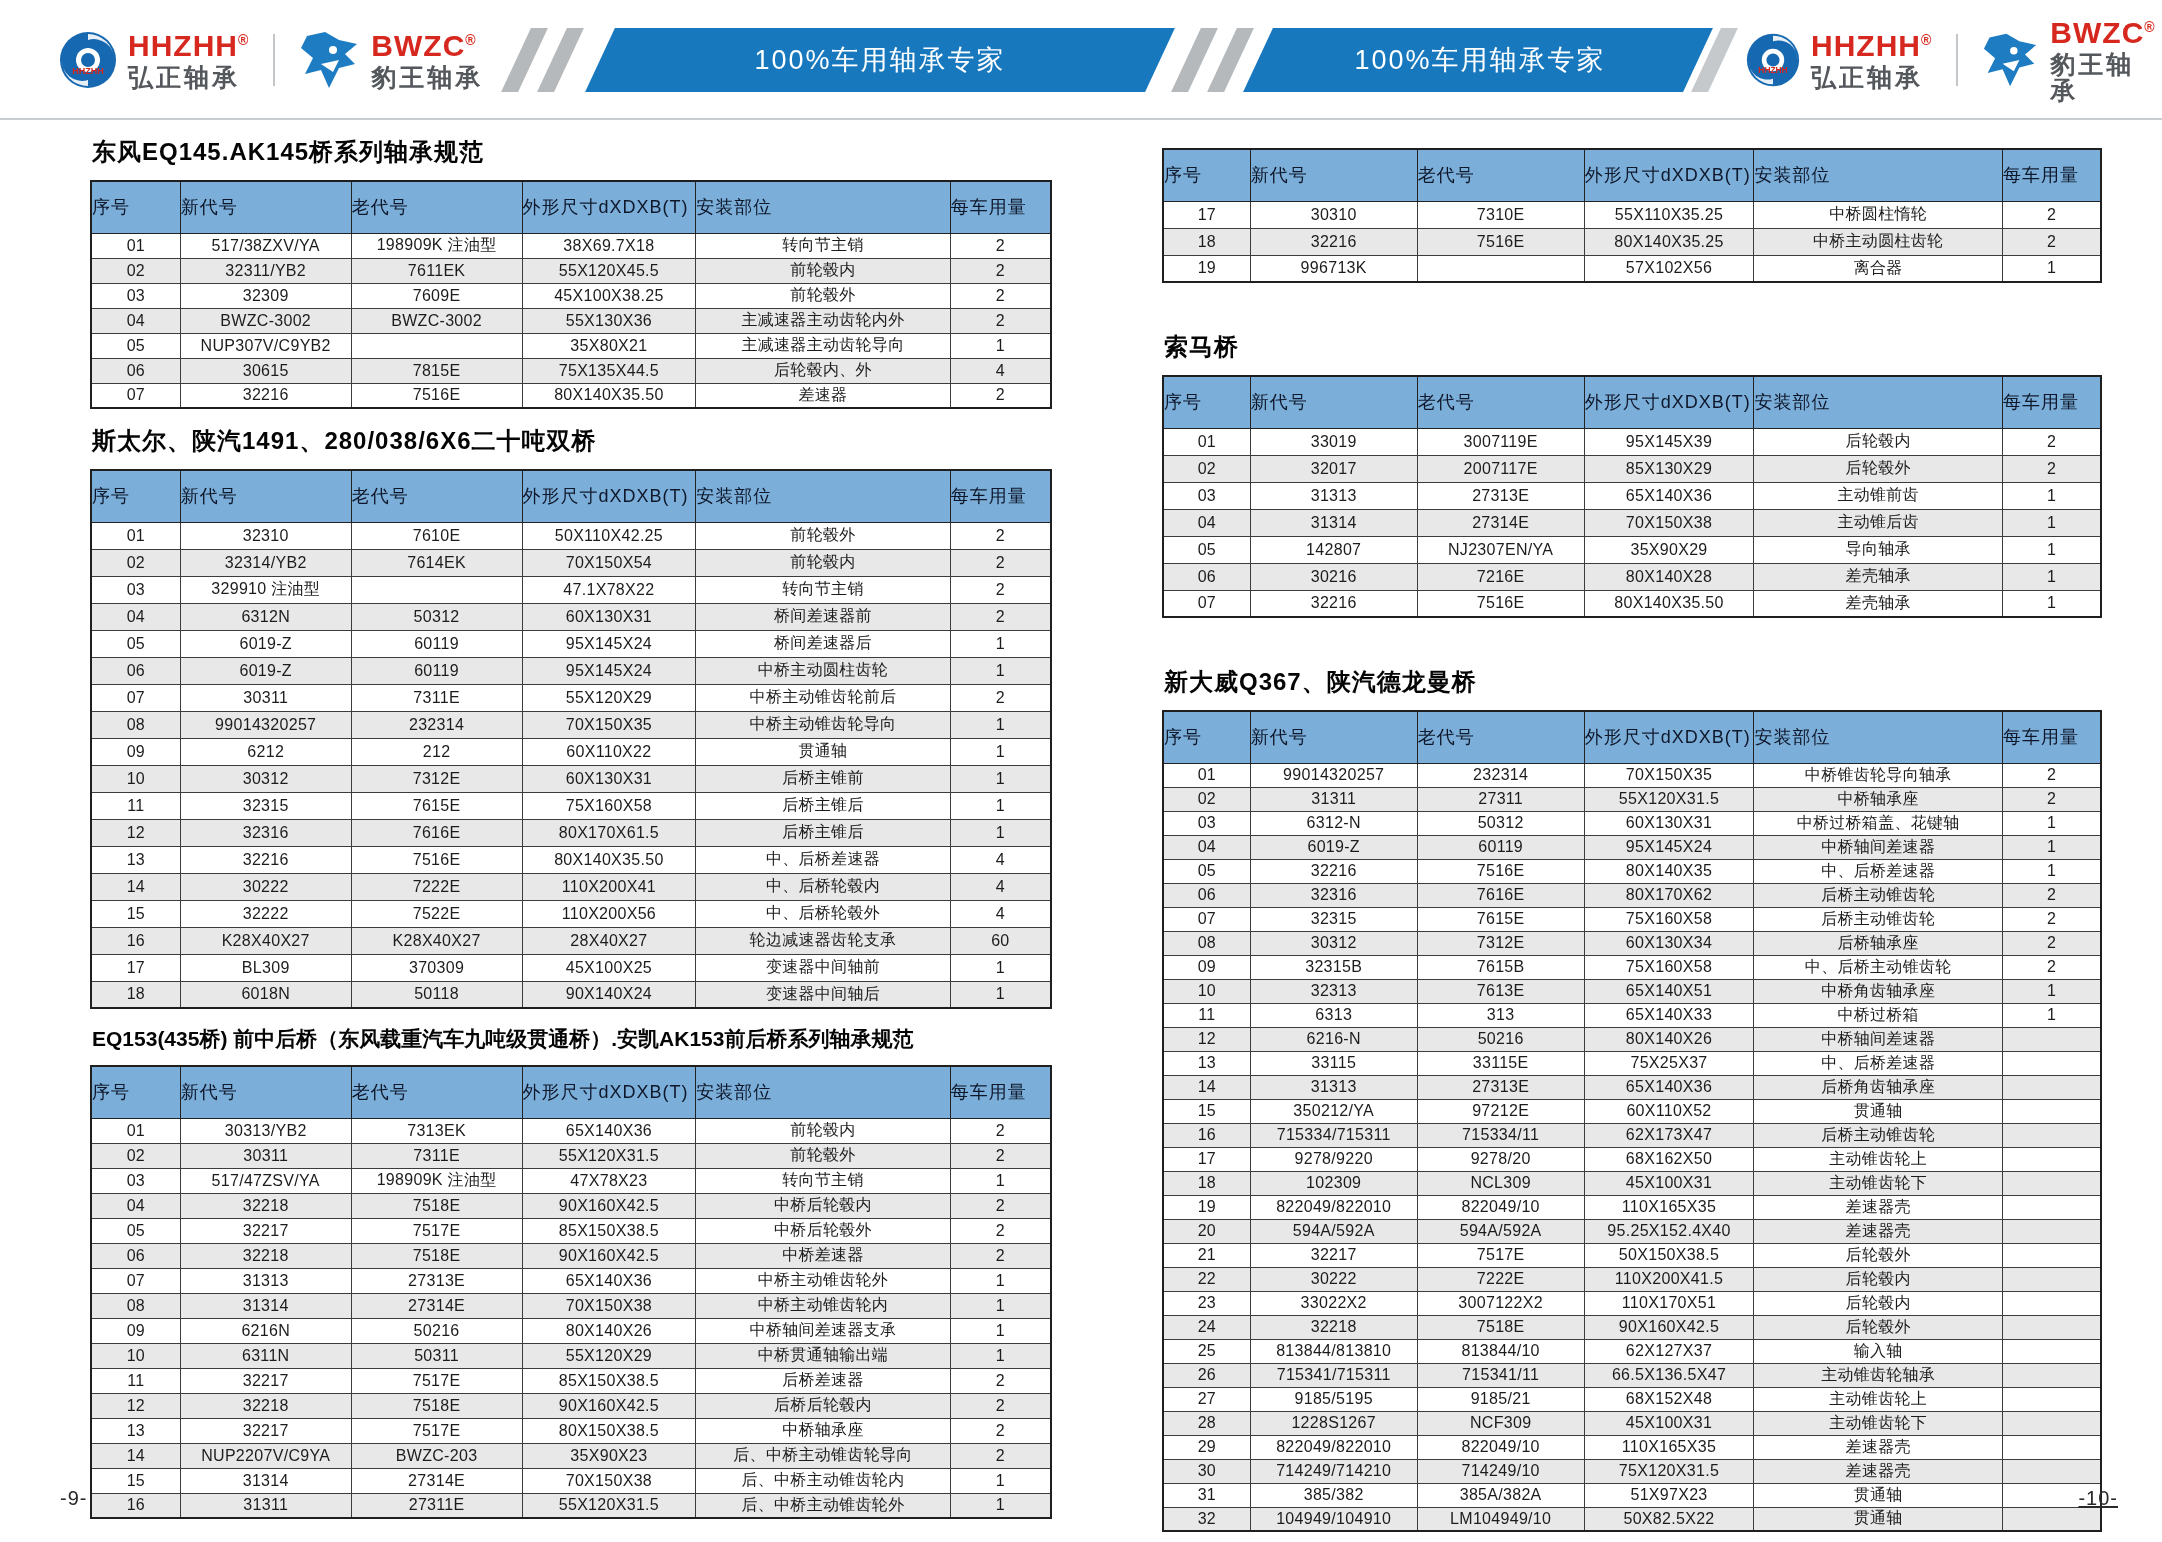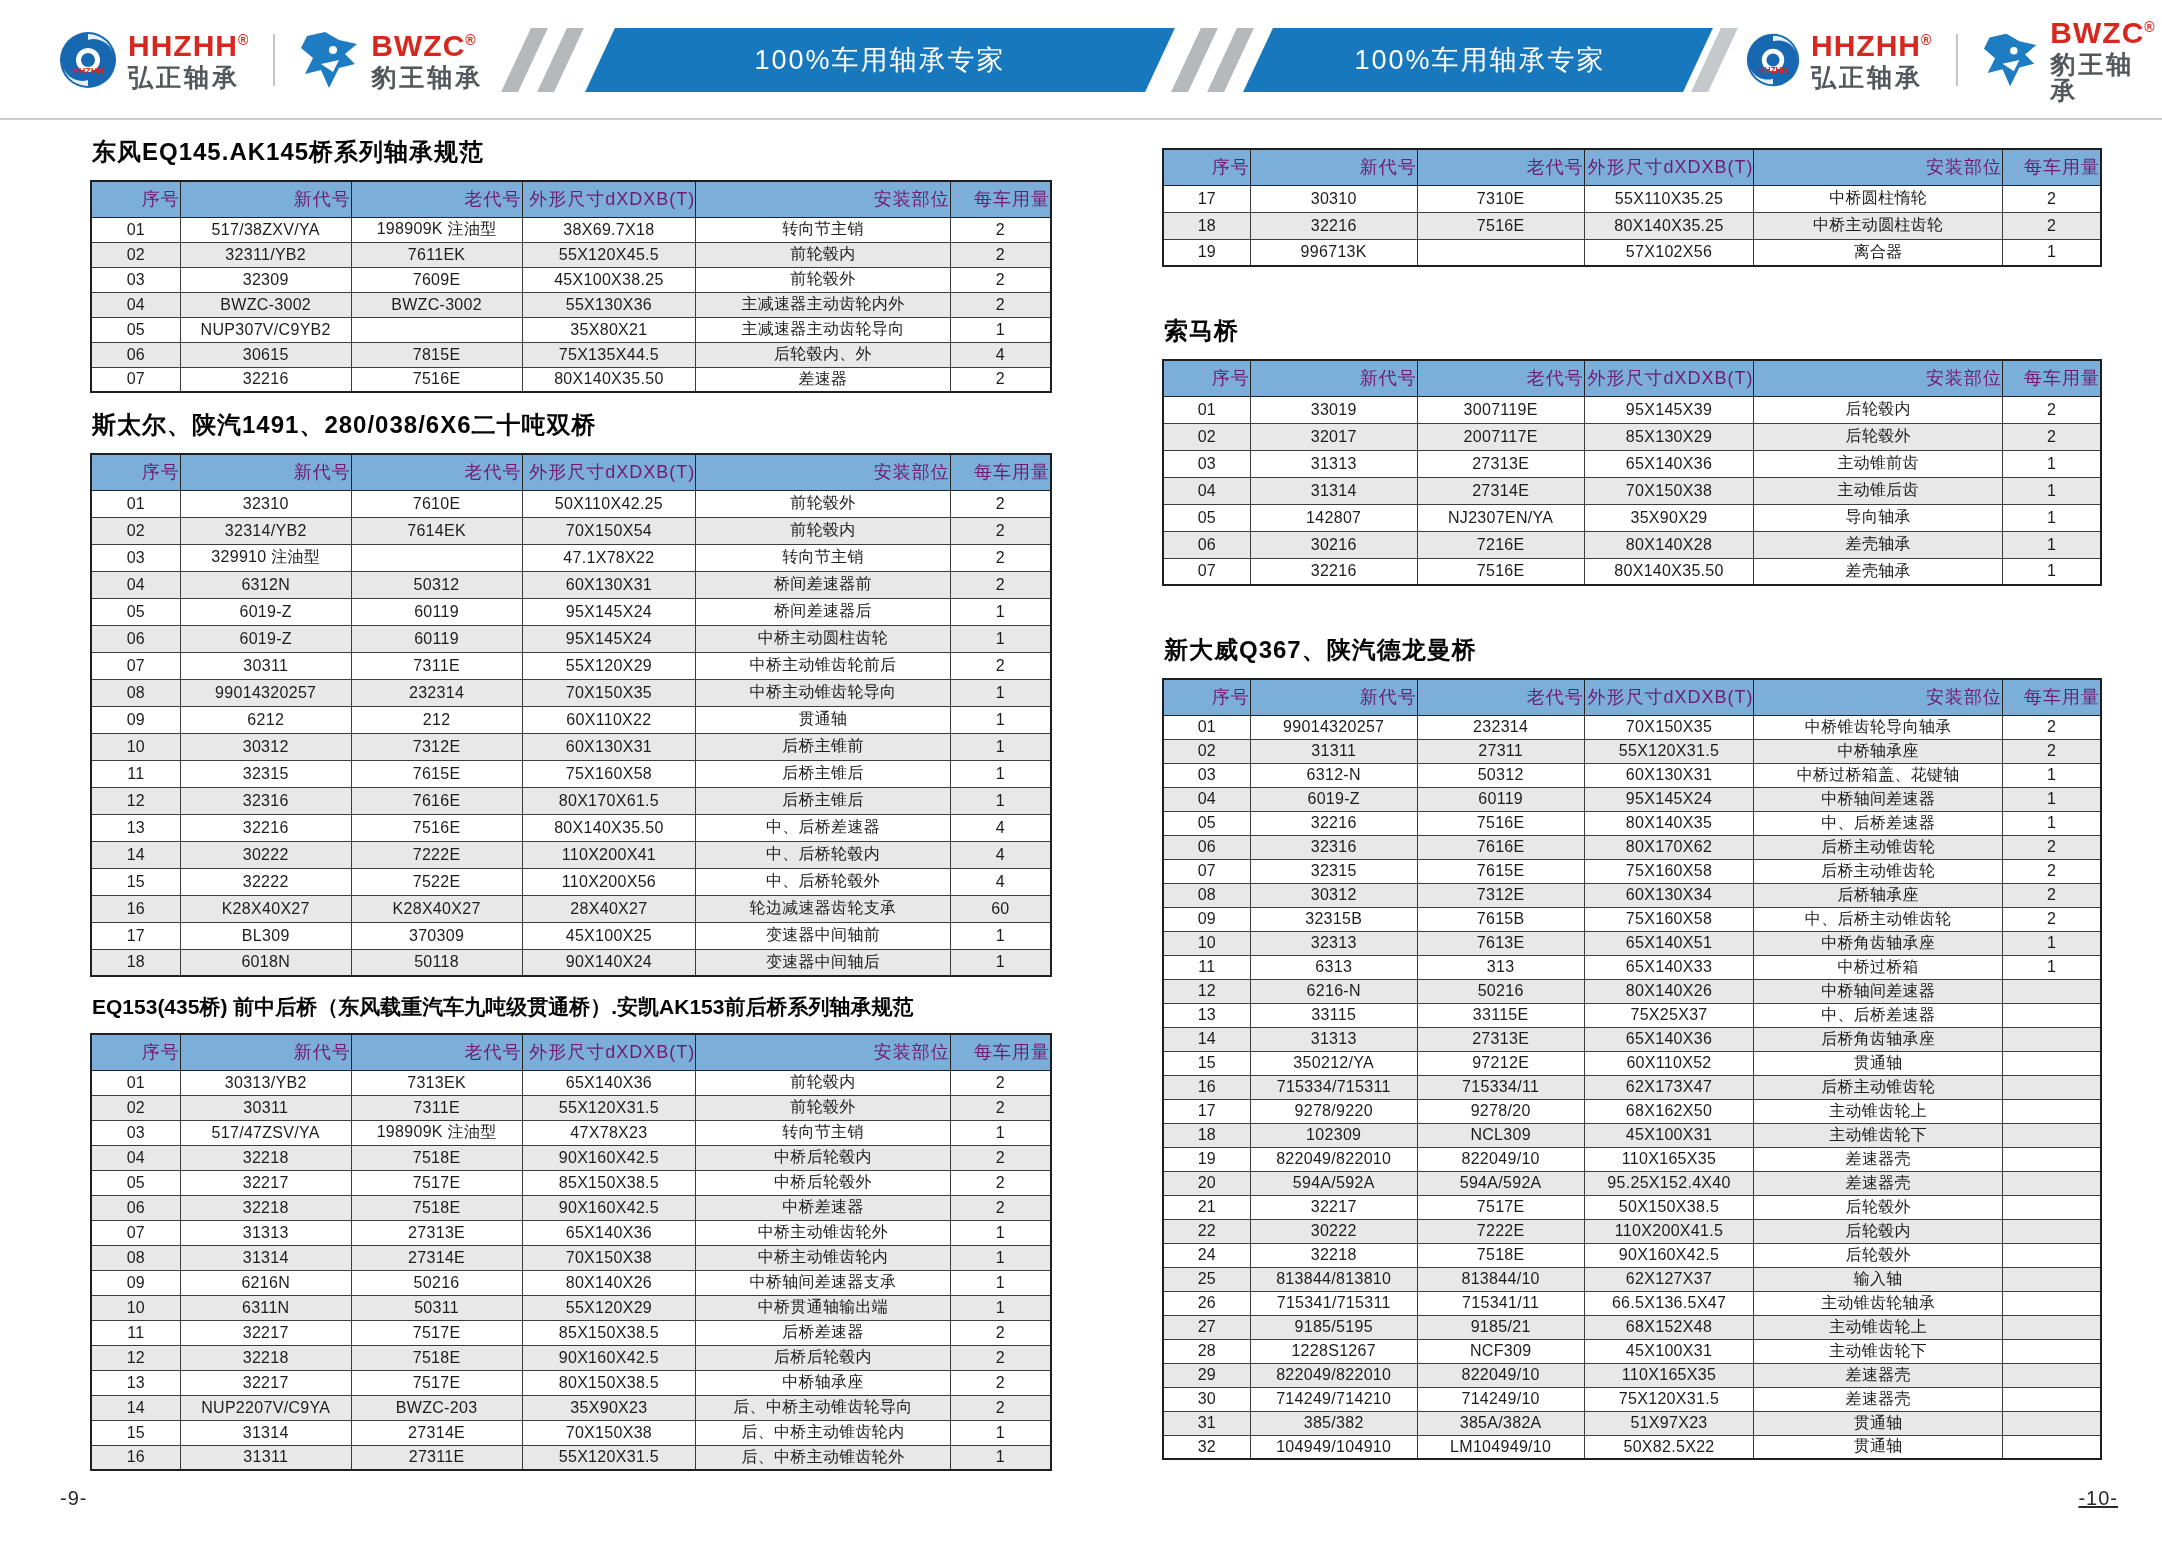--- a/index.html
+++ b/index.html
@@ -35,22 +35,22 @@
   main { position:absolute; top:120px; left:12px; width:2162px; display:flex; padding:0 72px 0 78px; gap:110px; }
   .col { display:block; }
   .col-left  { width:962px; }
   .col-right { width:940px; padding-top:28px; }
   h2.ttl { font-size:24px; font-weight:bold; color:#050505; margin:16px 0 12px 2px; letter-spacing:1px; white-space:nowrap; }
   h2.ttl-long { font-size:21px; letter-spacing:0; }
   .col-right h2.ttl { margin-top:48px; }
   
   table.tbl { width:100%; border-collapse:collapse; table-layout:fixed; border:2px solid #1f1f1f; }
   .tbl th {
-    background:#7bafda; color:#701a75; font-weight:normal;
-    font-size:18px; height:36px; border:1px solid #222; text-align:right;
+    background:#7bafda; color:#0f172a; font-weight:normal;
+    font-size:18px; height:52px; border:1px solid #222; text-align:left;
     letter-spacing:1px;
   }
   .tbl td {
     font-size:16px; height:var(--rh,25px); border:1px solid #3c3c3c;
     text-align:center; background:#ffffff; letter-spacing:0.3px;
   }
   .tbl tbody tr:nth-child(even) td { background:#e8e8e8; }
   
   .pageno { position:absolute; bottom:32px; font-size:20px; color:#2a2a2a; letter-spacing:1px; }
   .pn-left { left:60px; }
@@ -865,20 +865,28 @@
             </tr>
             <tr>
               <td>22</td>
               <td>30222</td>
               <td>7222E</td>
               <td>110X200X41.5</td>
               <td>后轮毂内</td>
               <td></td>
             </tr>
             <tr>
+              <td>23</td>
+              <td>33022X2</td>
+              <td>3007122X2</td>
+              <td>110X170X51</td>
+              <td>后轮毂内</td>
+              <td></td>
+            </tr>
+            <tr>
               <td>24</td>
               <td>32218</td>
               <td>7518E</td>
               <td>90X160X42.5</td>
               <td>后轮毂外</td>
               <td></td>
             </tr>
             <tr>
               <td>25</td>
               <td>813844/813810</td>

